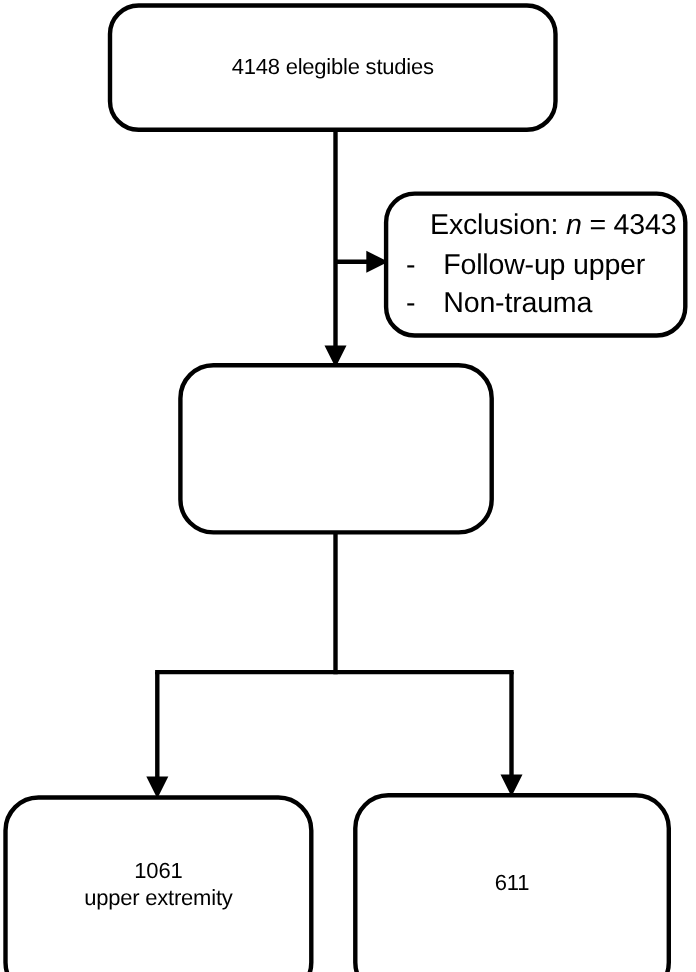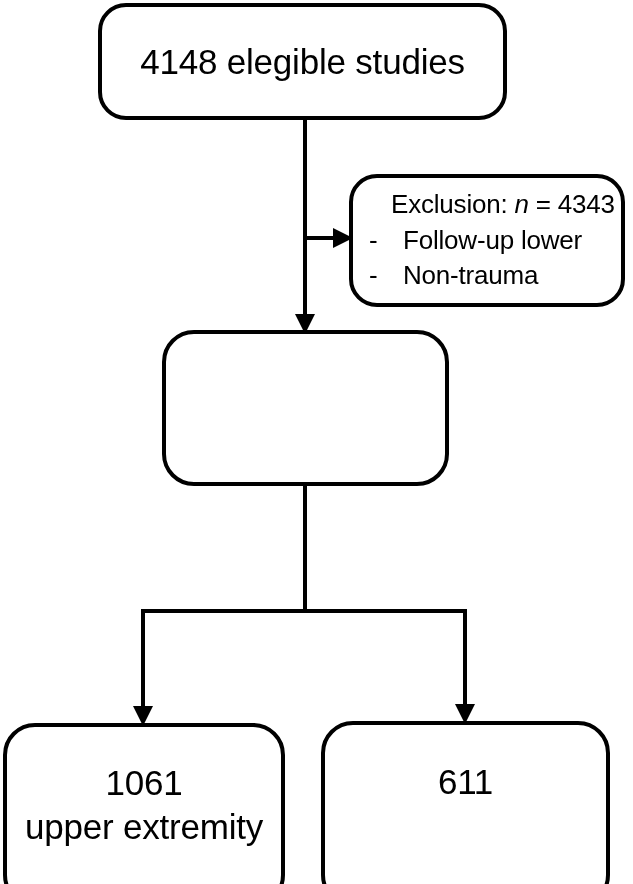--- a/index.html
+++ b/index.html
@@ -44,21 +44,21 @@
   }
   .node-text {
     position: absolute;
     display: flex;
     flex-direction: column;
     align-items: center;
     justify-content: center;
     text-align: center;
     color: #000000;
     font-family: "Liberation Sans", sans-serif;
-    font-size: 35px;
+    font-size: 20px;
     line-height: 1.24;
     letter-spacing: -0.2px;
     white-space: nowrap;
     pointer-events: none;
   }
   .node-text .line { display: block; }
 
   
   #text-top-box {
     left: 100px; top: 5px; width: 405px; height: 113px;
@@ -91,21 +91,21 @@
   
   #text-middle-box {
     left: 164px; top: 332px; width: 283px; height: 152px;
   }
   
   #text-bottom-left-box {
     left: 5px; top: 725px; width: 278px; height: 159px;
   }
   
   #text-bottom-right-box {
-    left: 323px; top: 701px; width: 285px; height: 161px;
+    left: 323px; top: 723px; width: 285px; height: 161px;
   }
 </style>
 </head>
 <body>
 
 <div id="flowchart-root">
 
   <svg class="chart-svg" viewBox="0 0 633 884" xmlns="http://www.w3.org/2000/svg">
 
     <line class="connector" x1="305" y1="118" x2="305" y2="324"></line>
@@ -136,21 +136,21 @@
   </svg>
 
   <div class="node-text" id="text-top-box">
     <span class="line">4148 elegible studies</span>
   </div>
 
   <div class="node-text" id="text-exclusion-box">
     <span class="line excl-title"><span>Exclusion: </span><span class="italic-n">n</span><span> = 4343</span></span>
     <span class="line excl-item">
       <span class="excl-dash">-</span>
-      <span>Follow-up lower</span>
+      <span>Follow-up upper</span>
     </span>
     <span class="line excl-item">
       <span class="excl-dash">-</span>
       <span>Non-trauma</span>
     </span>
   </div>
 
 
   <div class="node-text" id="text-bottom-left-box">
     <span class="line">1061</span>

